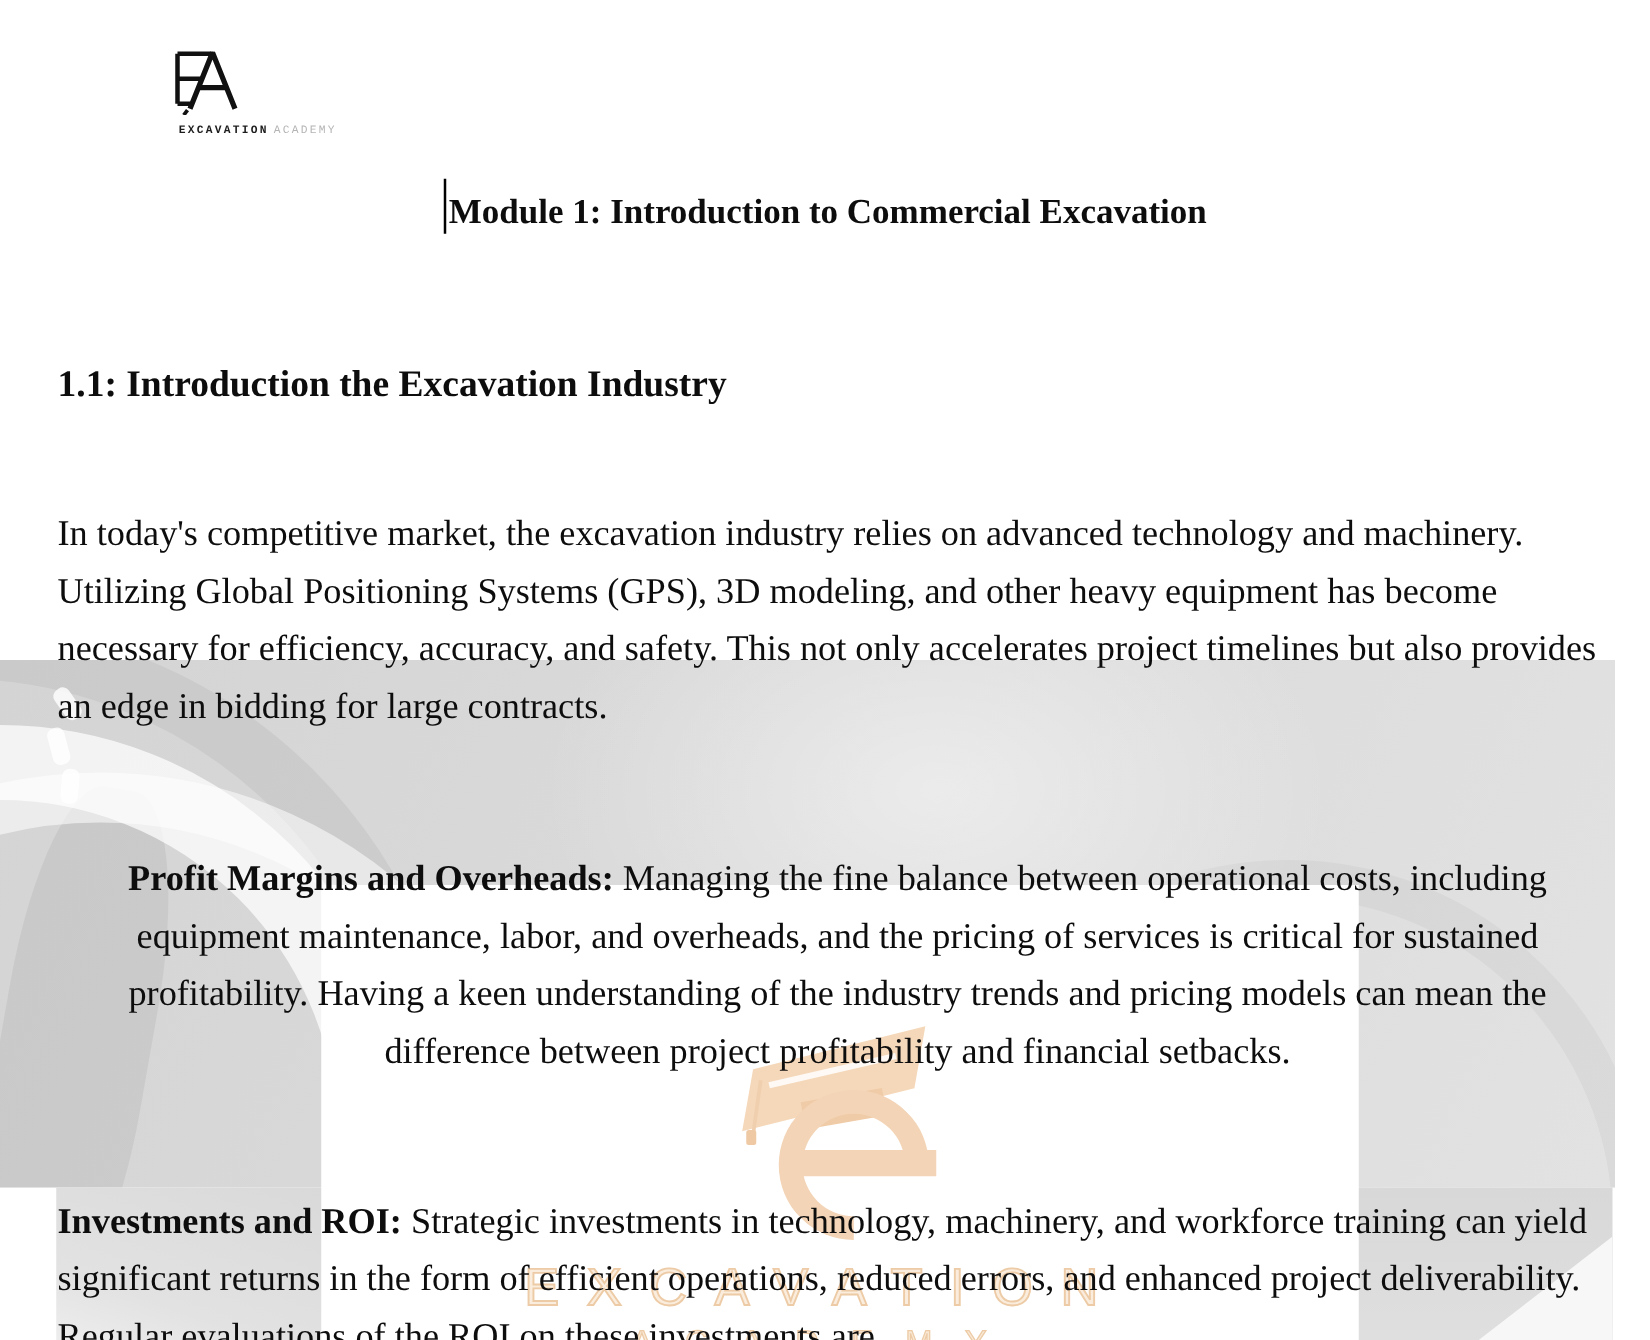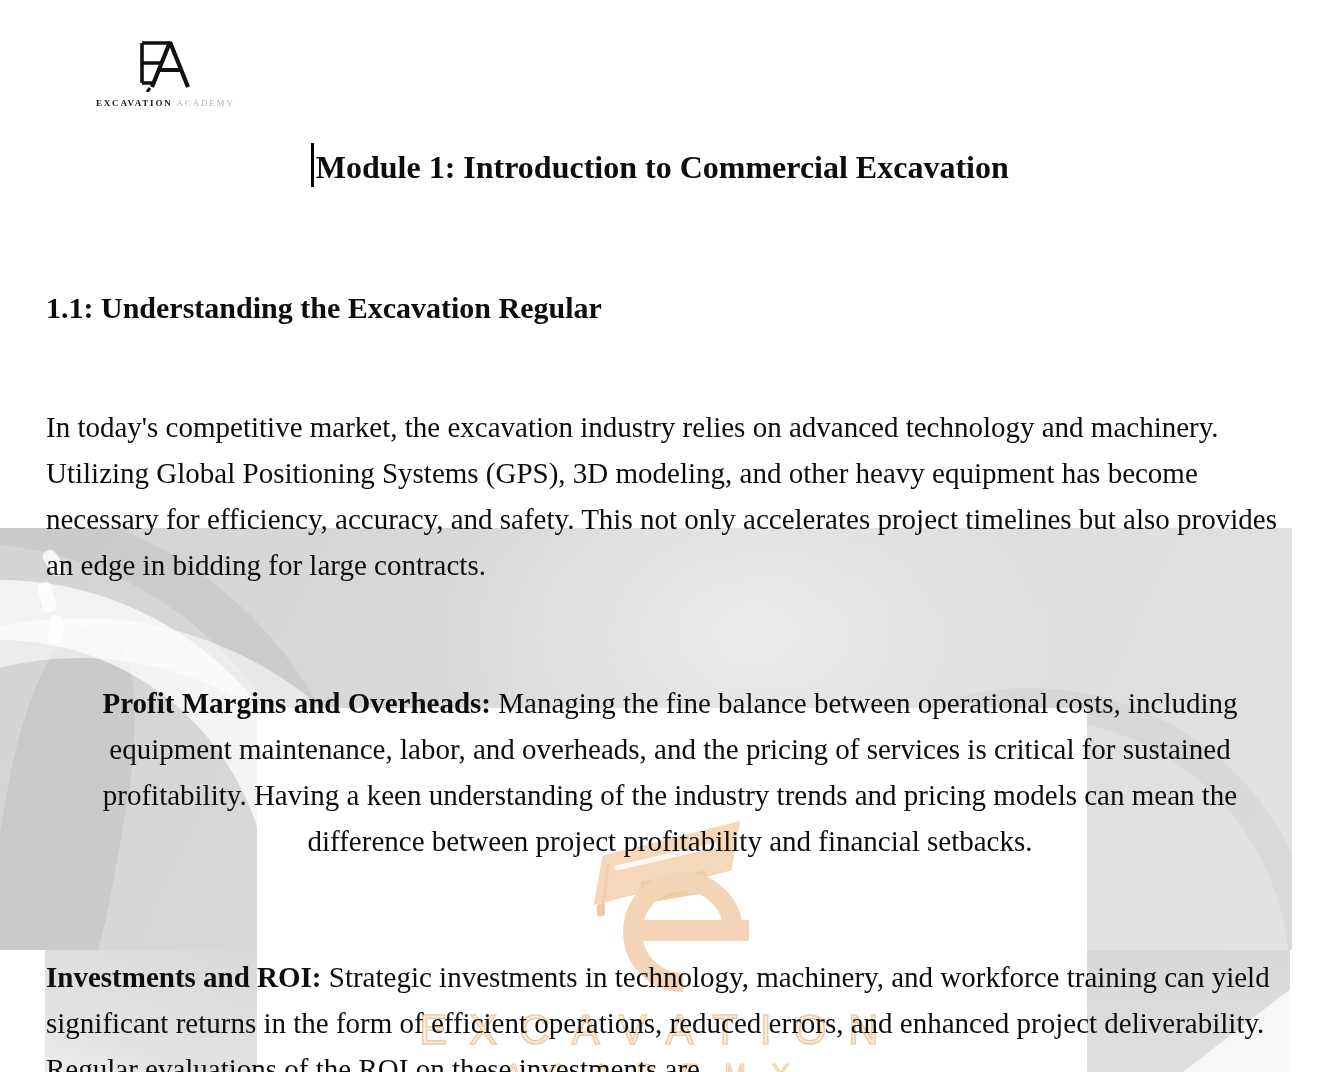--- a/index.html
+++ b/index.html
@@ -62,28 +62,28 @@
   .wm-word{left:0;top:1006px;width:1320px;text-align:center;
     font-family:"Liberation Sans",sans-serif;font-size:42px;font-weight:400;
     letter-spacing:22px;color:#faeddd;-webkit-text-stroke:1.5px #edcba6;}
   .wm-word2{left:0;top:1058px;width:1320px;text-align:center;
     font-family:"Liberation Sans",sans-serif;font-size:26px;font-weight:400;
     letter-spacing:26px;color:#f8e8d4;-webkit-text-stroke:1px #edcba6;}
 
   
   .logo{left:96px;top:38px;width:150px;}
   .logo-mark{margin-left:38px;width:58px;height:54px;}
-  .logo-words{margin-top:2px;font-family:Liberation Serif, serif;font-size:9px;
-    letter-spacing:1.8px;white-space:nowrap;}
+  .logo-words{margin-top:2px;font-family:Liberation Mono, monospace;font-size:9px;
+    letter-spacing:1.8px;white-space:nowrap;margin-left:47px;}
   .logo-words .w1{font-weight:700;color:#1c1c1c;}
   .logo-words .w2{font-weight:400;color:#b4b4b4;margin-left:4px;}
 
   
   .doc-title{left:0;top:143px;width:1320px;text-align:center;
-    font-size:32px;font-weight:700;line-height:48px;}
+    font-size:28px;font-weight:700;line-height:48px;}
   .caret{display:inline-block;width:2.5px;height:44px;background:#000;
     vertical-align:-9px;margin-right:2px;}
   .doc-h2{left:46px;top:288px;width:1250px;font-size:30px;font-weight:700;line-height:40px;}
   .para{left:46px;width:1248px;font-size:29px;line-height:46px;margin-top:32px;}
   .p1{top:372px;}
   .p2{top:648px;text-align:center;}
   .p3{top:922px;}
   .lead{font-weight:700;}
 </style>
 </head>
@@ -124,21 +124,21 @@
       <path d="M35 4 L17 49 M35 4 L53 49 M24 32 H47" stroke-width="4.2"></path>
     </g>
   </svg>
   <div class="logo-words">
     <span class="w1">EXCAVATION</span><span class="w2">ACADEMY</span>
   </div>
 </div>
 
 <div class="abs doc-title"><span class="caret"></span><span>Module 1: Introduction to Commercial Excavation</span></div>
 
-<div class="abs doc-h2">1.1: Understanding the Excavation Regular</div>
+<div class="abs doc-h2">1.1: Introduction the Excavation Industry</div>
 
 <div class="abs para p1">
   <span>In today's competitive market, the excavation industry relies on advanced technology and machinery. Utilizing Global Positioning Systems (GPS), 3D modeling, and other heavy equipment has become necessary for efficiency, accuracy, and safety. This not only accelerates project timelines but also provides an edge in bidding for large contracts.</span>
 </div>
 
 <div class="abs para p2">
   <span class="lead">Profit Margins and Overheads:</span><span> Managing the fine balance between operational costs, including equipment maintenance, labor, and overheads, and the pricing of services is critical for sustained profitability. Having a keen understanding of the industry trends and pricing models can mean the difference between project profitability and financial setbacks.</span>
 </div>
 
 <div class="abs para p3">

